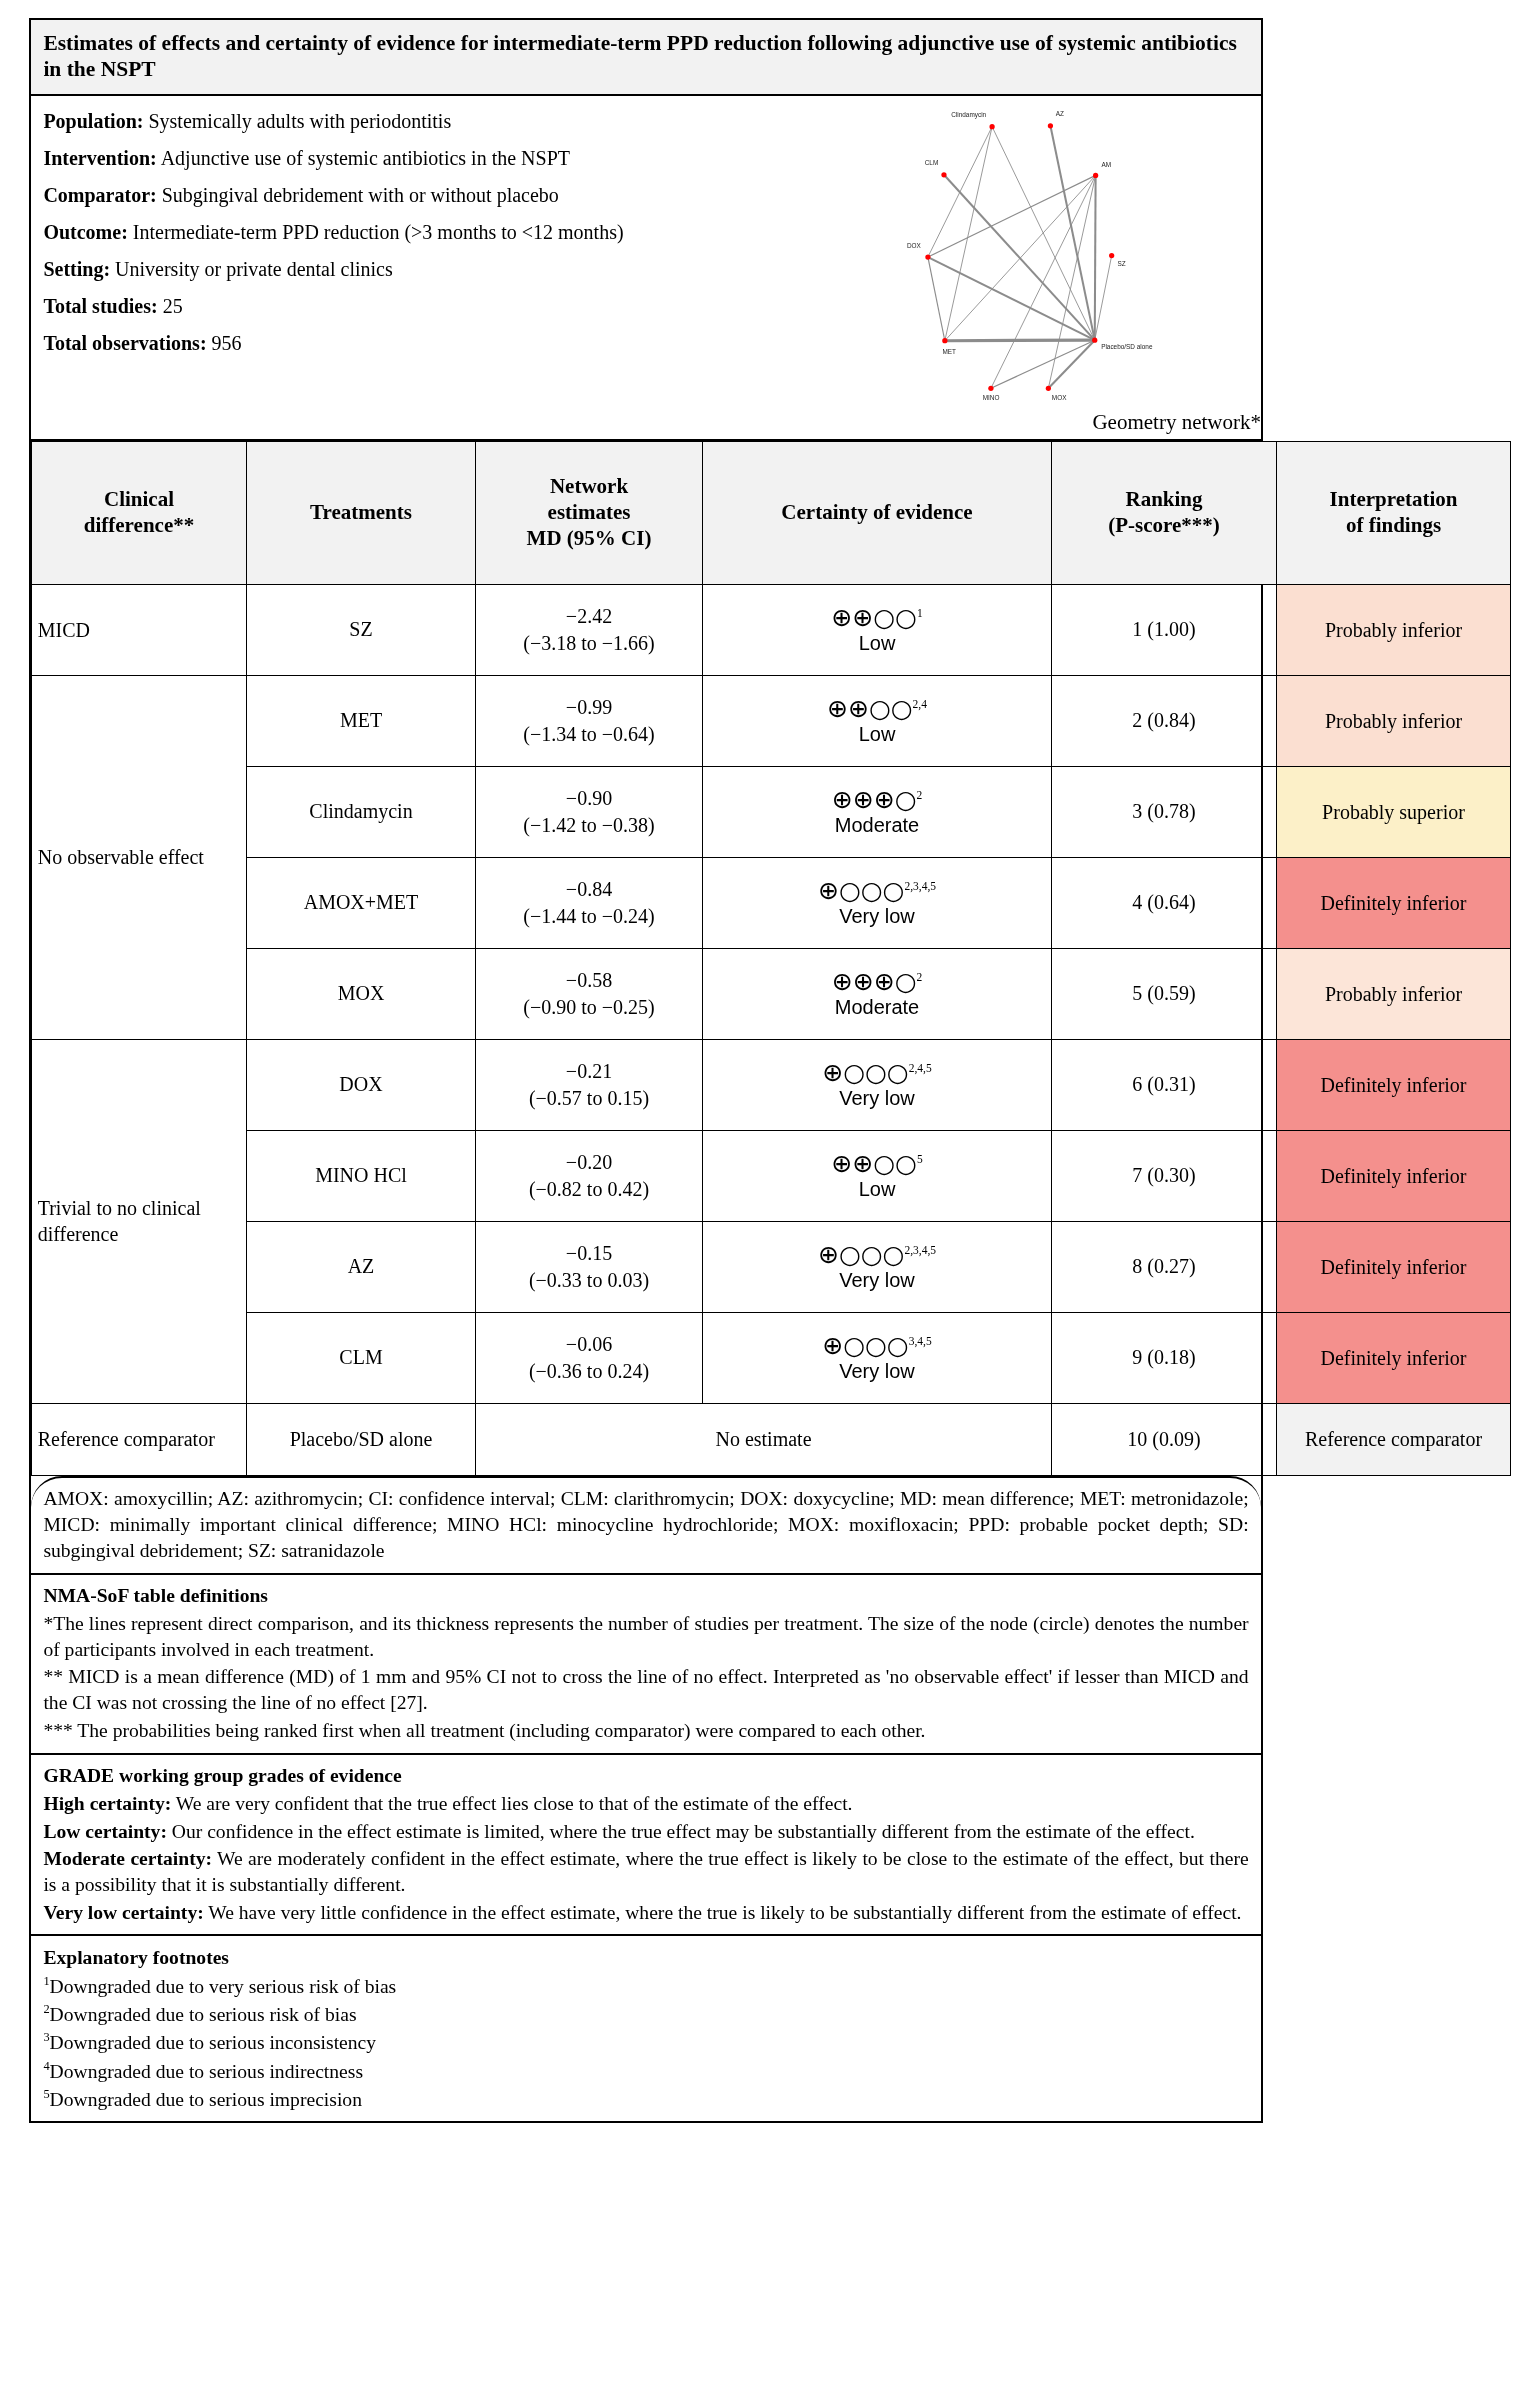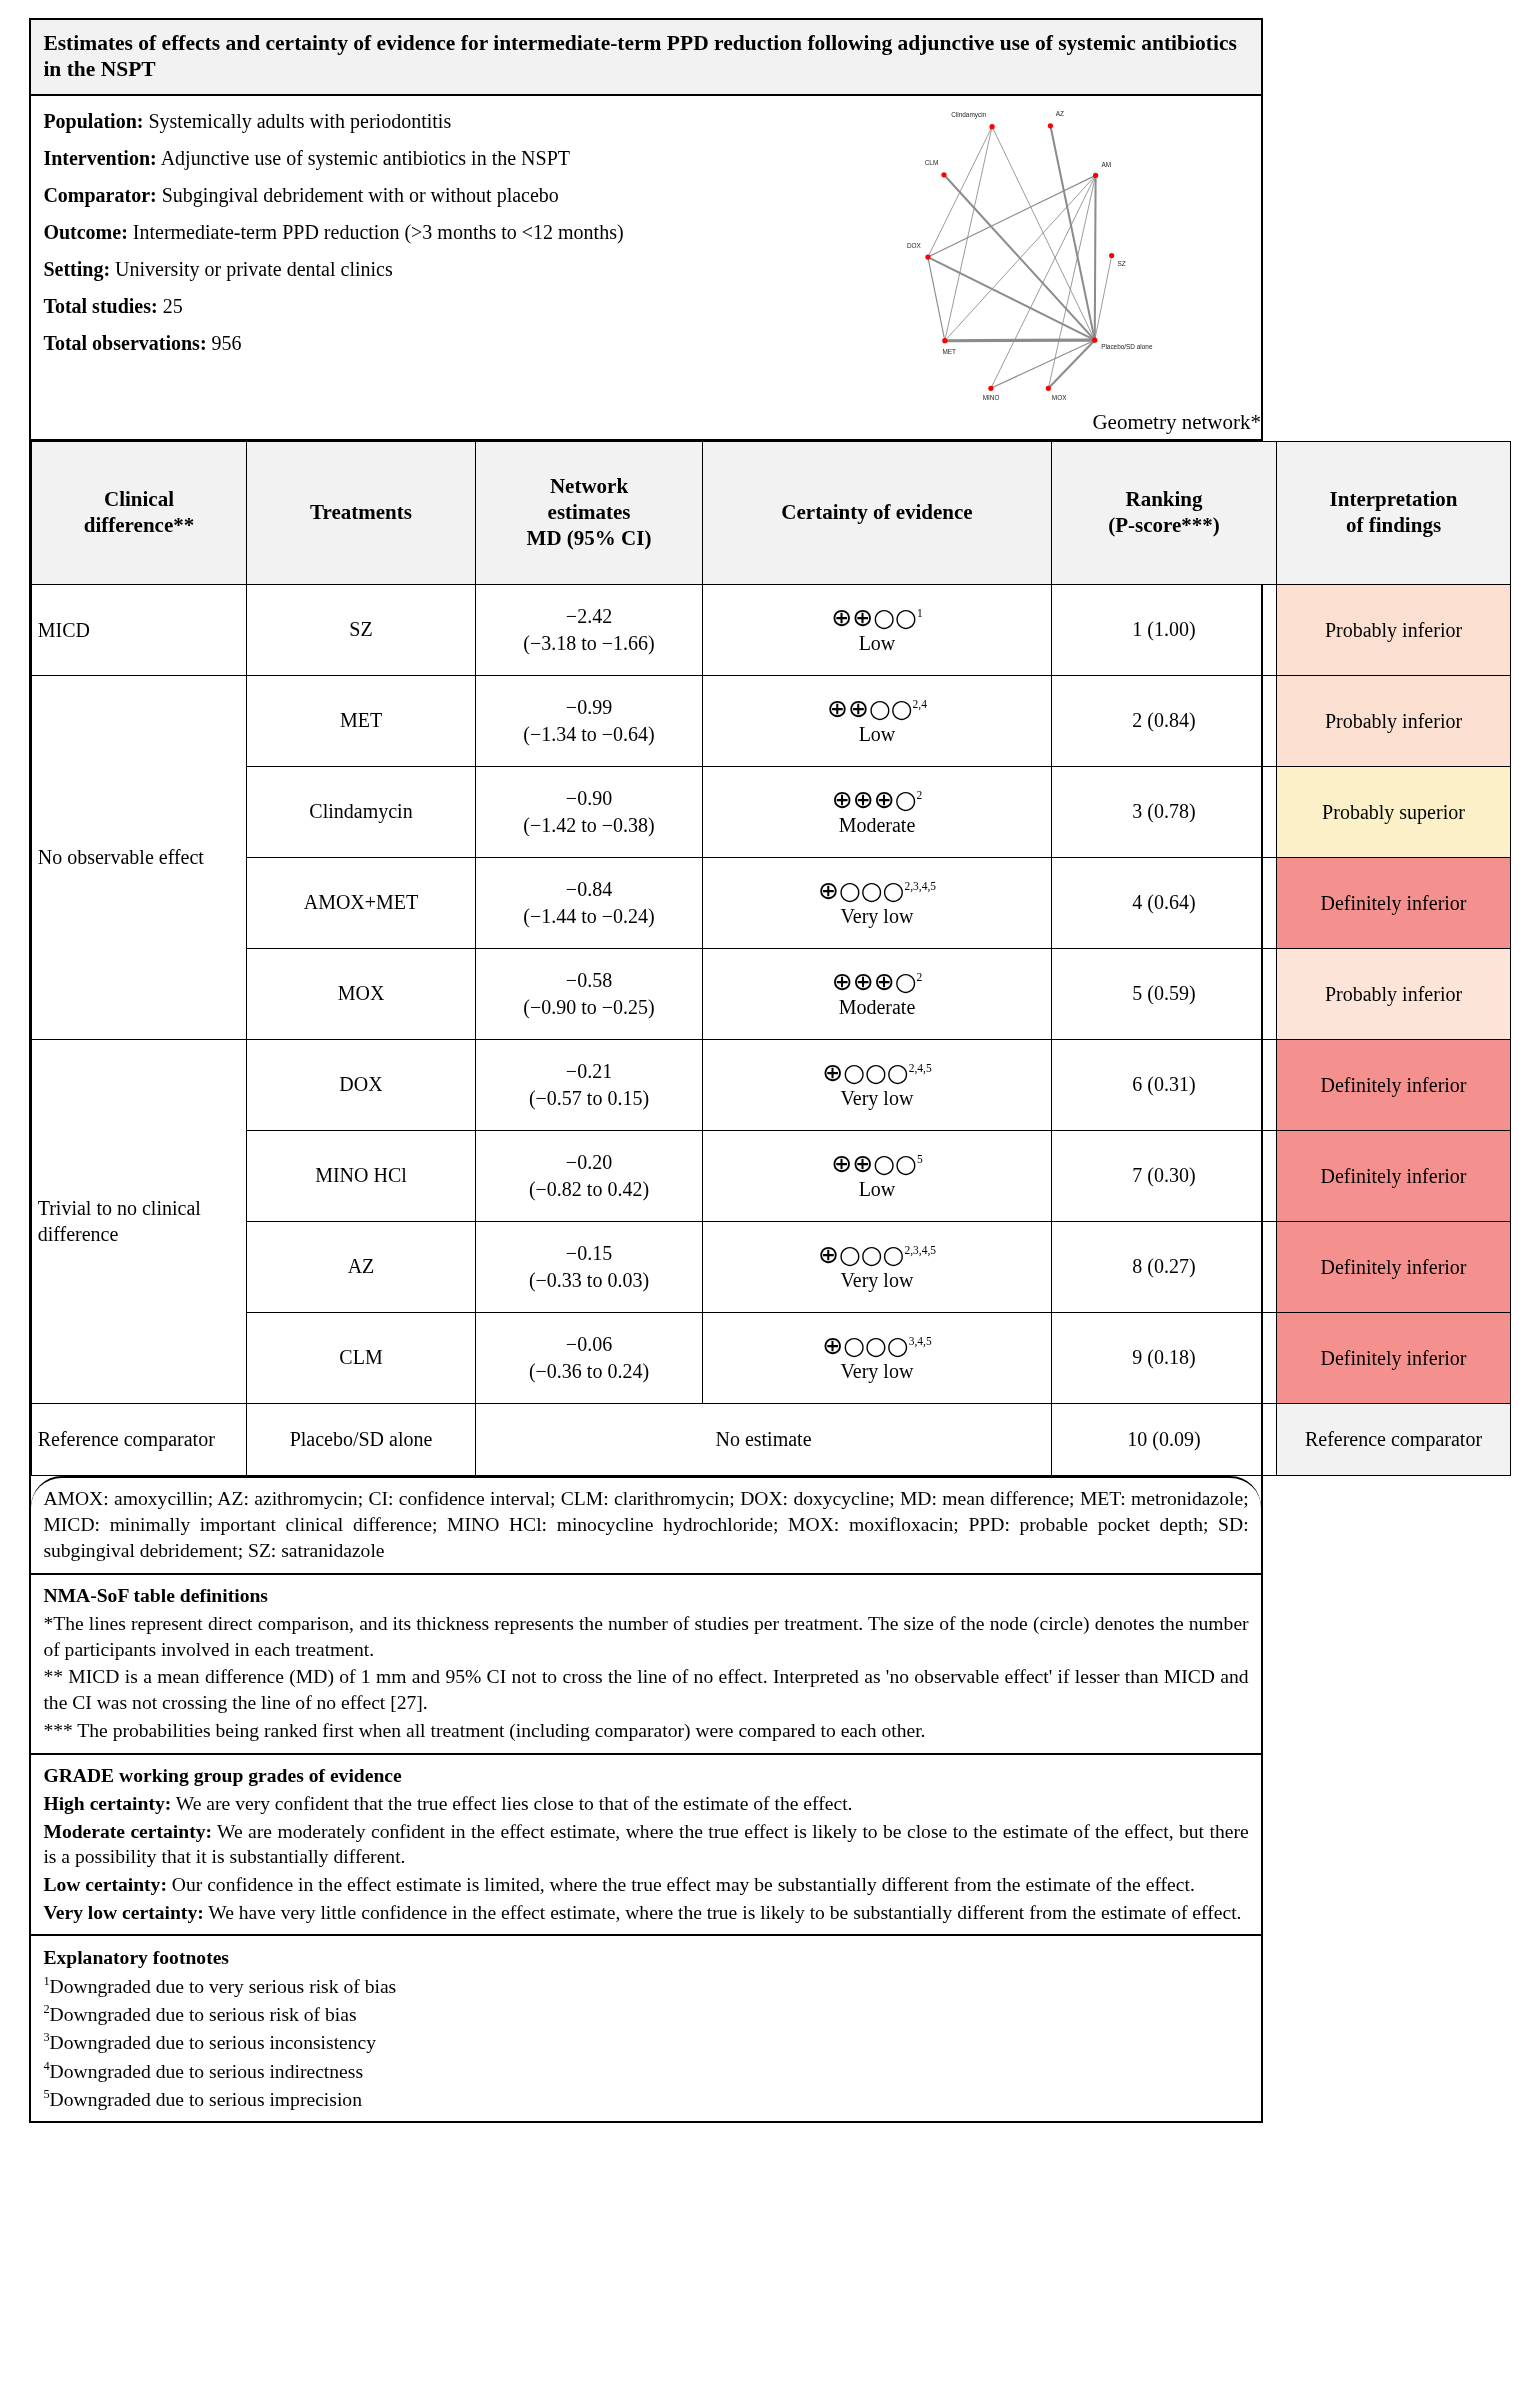--- a/index.html
+++ b/index.html
@@ -121,21 +121,21 @@
   }
   .grade-symbols sup {
     font-size: 11.5px;
     font-family: "Liberation Serif", serif;
     vertical-align: super;
     letter-spacing: 0;
   }
   .grade-label {
     font-size: 20px;
     margin-top: 1px;
-    font-family: Liberation Serif, serif;
+    font-family: Liberation Sans, sans-serif;
   }
 
   
   .note-block {
     border-top: 2.4px solid #000;
     padding: 8.6px 12.4px 8.6px 12.4px;
     font-size: 19.6px;
     line-height: 1.32;
     text-align: justify;
   }
@@ -399,22 +399,22 @@
     <div class="note-block">
       <p class="note-head">NMA-SoF table definitions</p>
       <p>*The lines represent direct comparison, and its thickness represents the number of studies per treatment. The size of the node (circle) denotes the number of participants involved in each treatment.</p>
       <p>** MICD is a mean difference (MD) of 1 mm and 95% CI not to cross the line of no effect. Interpreted as 'no observable effect' if lesser than MICD and the CI was not crossing the line of no effect [27].</p>
       <p>*** The probabilities being ranked first when all treatment (including comparator) were compared to each other.</p>
     </div>
 
     <div class="note-block">
       <p class="note-head">GRADE working group grades of evidence</p>
       <p><b>High certainty:</b><span> We are very confident that the true effect lies close to that of the estimate of the effect.</span></p>
+      <p><b>Low certainty:</b><span> Our confidence in the effect estimate is limited, where the true effect may be substantially different from the estimate of the effect.</span></p>
       <p><b>Moderate certainty:</b><span> We are moderately confident in the effect estimate, where the true effect is likely to be close to the estimate of the effect, but there is a possibility that it is substantially different.</span></p>
-      <p><b>Low certainty:</b><span> Our confidence in the effect estimate is limited, where the true effect may be substantially different from the estimate of the effect.</span></p>
       <p><b>Very low certainty:</b><span> We have very little confidence in the effect estimate, where the true is likely to be substantially different from the estimate of effect.</span></p>
     </div>
 
     <div class="note-block nojust">
       <p class="note-head">Explanatory footnotes</p>
       <div id="footnote-list">
           <p class="fn"><sup>1</sup><span>Downgraded due to very serious risk of bias</span></p>
           <p class="fn"><sup>2</sup><span>Downgraded due to serious risk of bias</span></p>
           <p class="fn"><sup>3</sup><span>Downgraded due to serious inconsistency</span></p>
           <p class="fn"><sup>4</sup><span>Downgraded due to serious indirectness</span></p>

